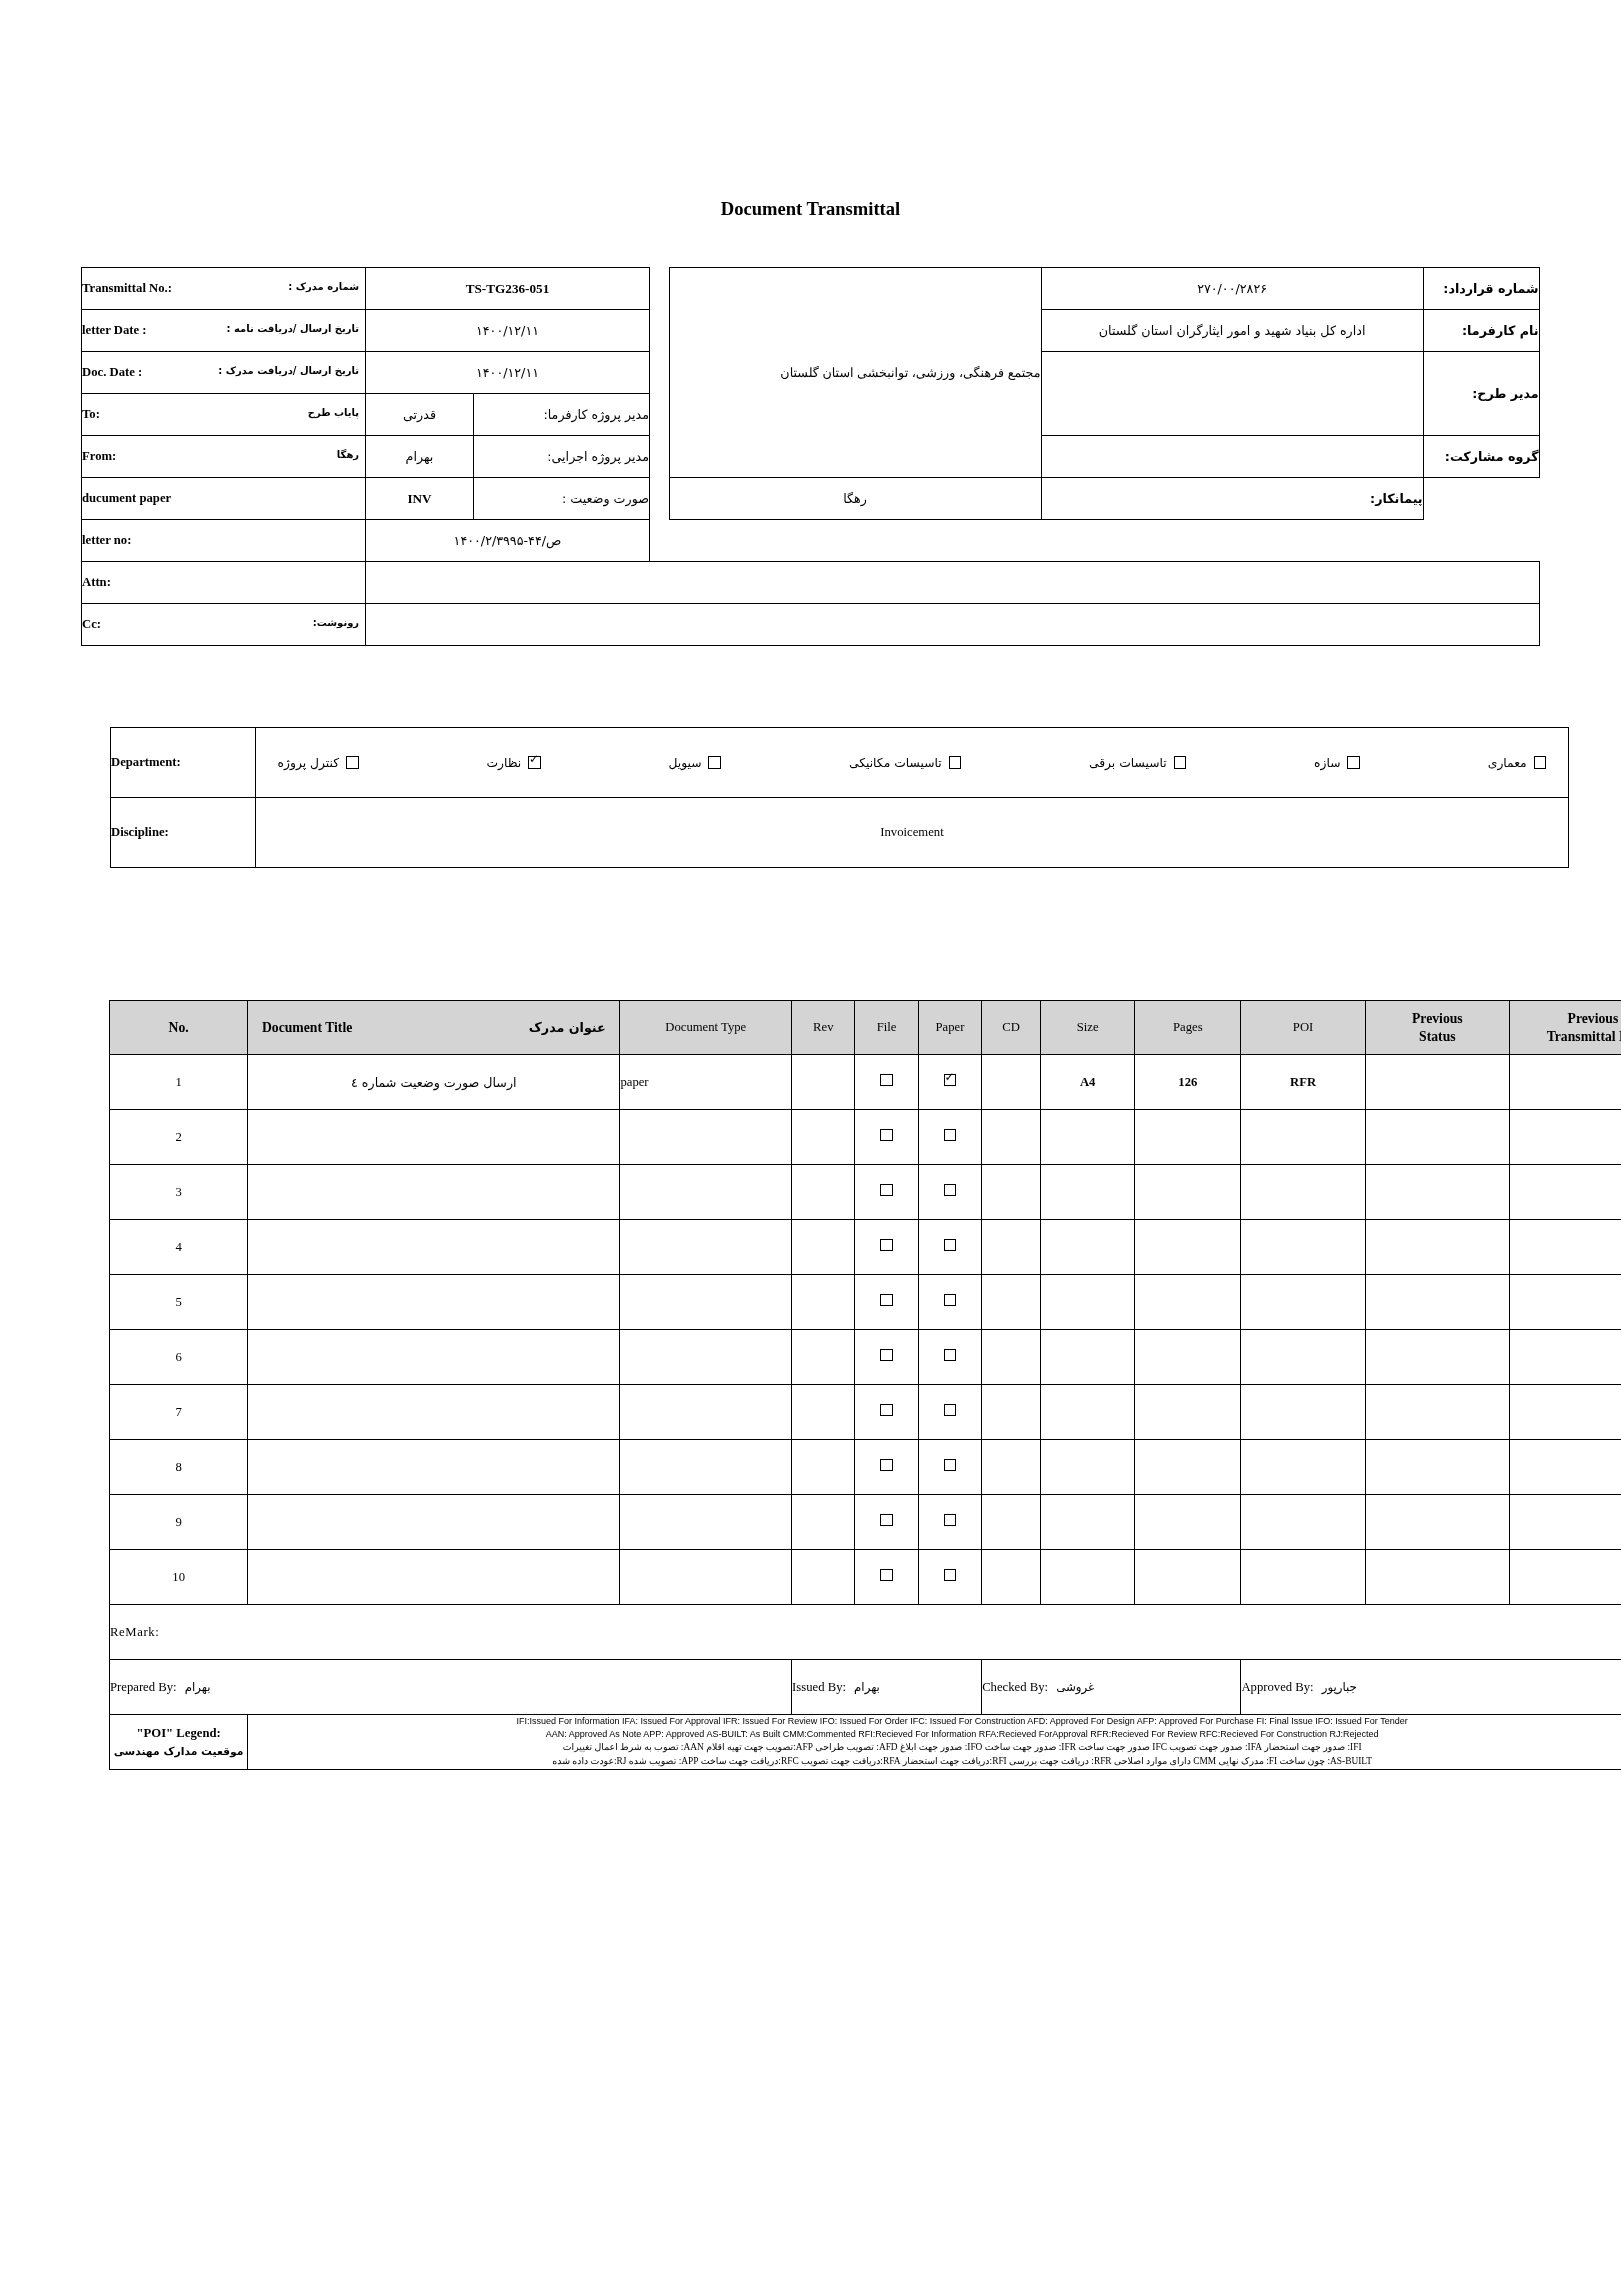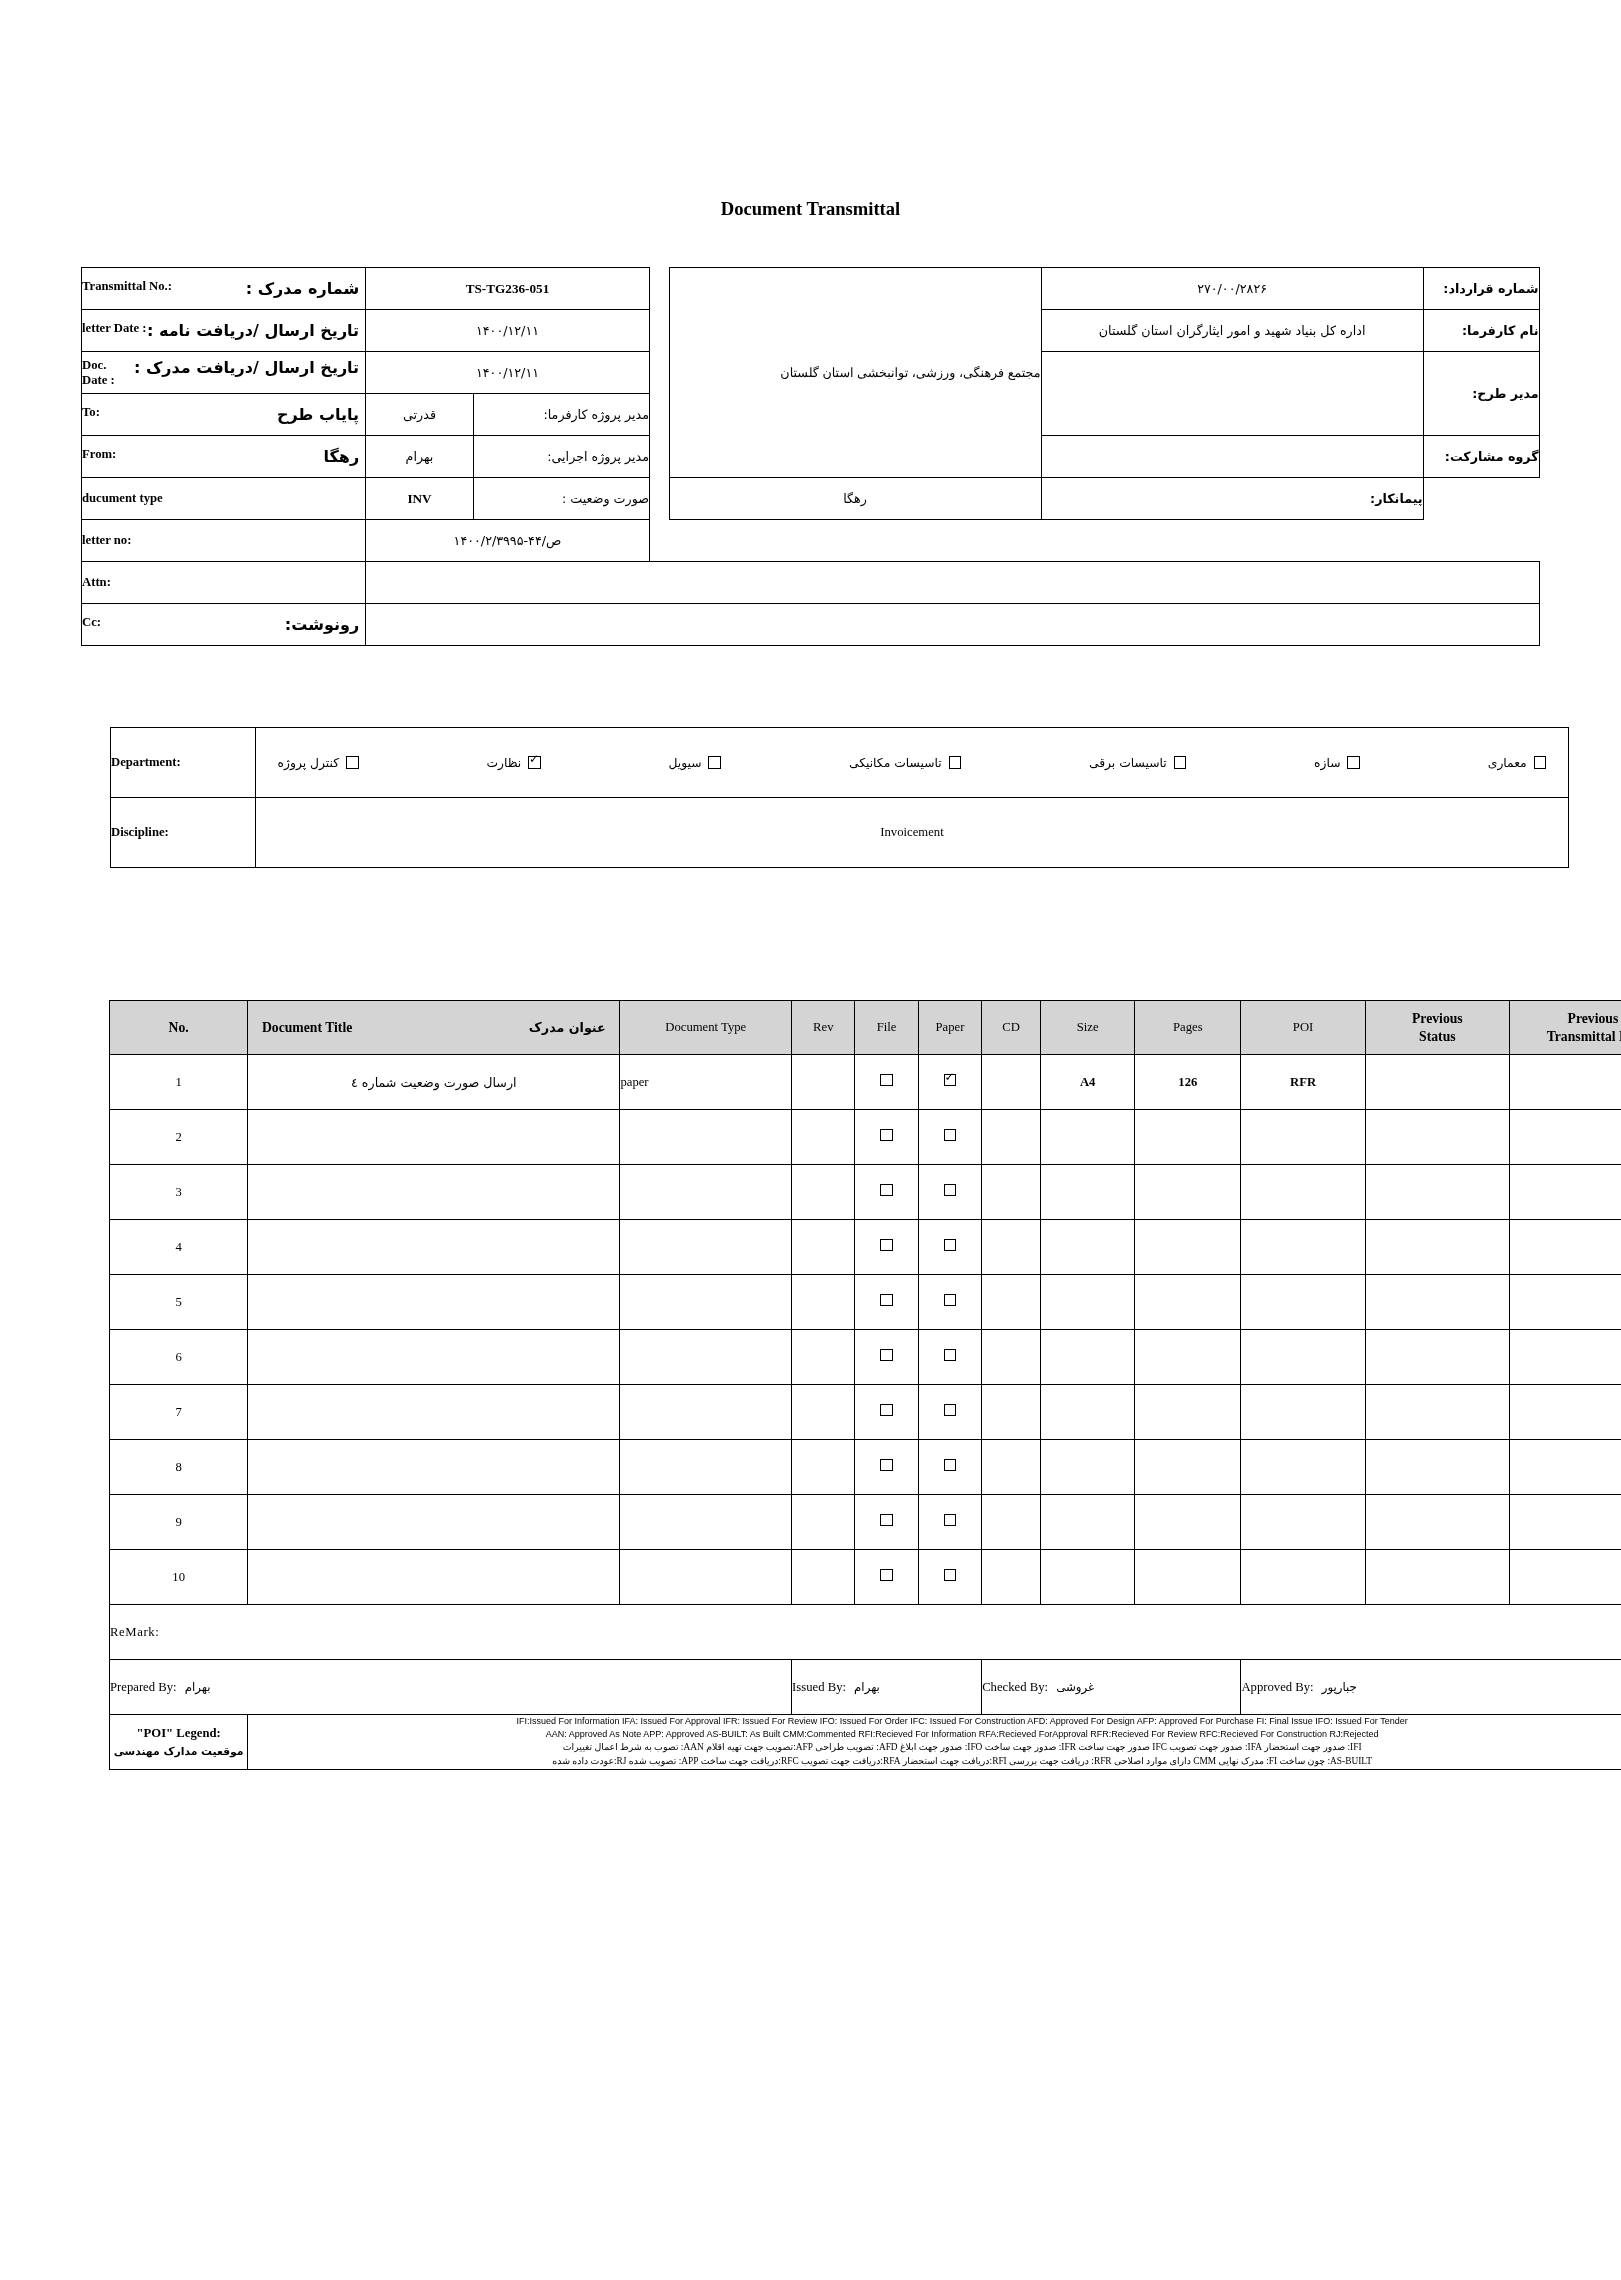--- a/index.html
+++ b/index.html
@@ -113,21 +113,21 @@
   .block1 table { width: 1458px; }
   .b1-label {
     padding-left: 7.8px;
     font-family: "Liberation Serif", serif;
     font-weight: bold;
     font-size: 14.7px;
     height: 41px;
   }
   .b1-label .fa-inline {
     font-family: "DejaVu Sans", sans-serif;
-    font-size: 16px;
+    font-size: 10px;
     font-weight: bold;
     float: right;
     padding-right: 5.9px;
     direction: rtl;
   }
   .b1-val {
     text-align: center;
     font-family: "DejaVu Sans", sans-serif;
     font-size: 11.8px;
   }
@@ -411,21 +411,21 @@
           </td>
           <td class="b1-val">بهرام</td>
           <td class="b1-role">مدیر پروژه اجرایی:</td>
           <td style="border:0"></td>
           <td class="b1-rval"></td>
           <td class="b1-rlabel">گروه مشارکت:</td>
         </tr>
 
         <tr>
           <td class="b1-label">
-            <span>ducument type</span>
+            <span>ducument paper</span>
           </td>
           <td class="b1-val en">INV</td>
           <td class="b1-role">صورت وضعیت          :</td>
           <td style="border:0"></td>
           <td class="b1-rval">رهگا</td>
           <td class="b1-rlabel">پیمانکار:</td>
         </tr>
 
         <tr>
           <td class="b1-label">

